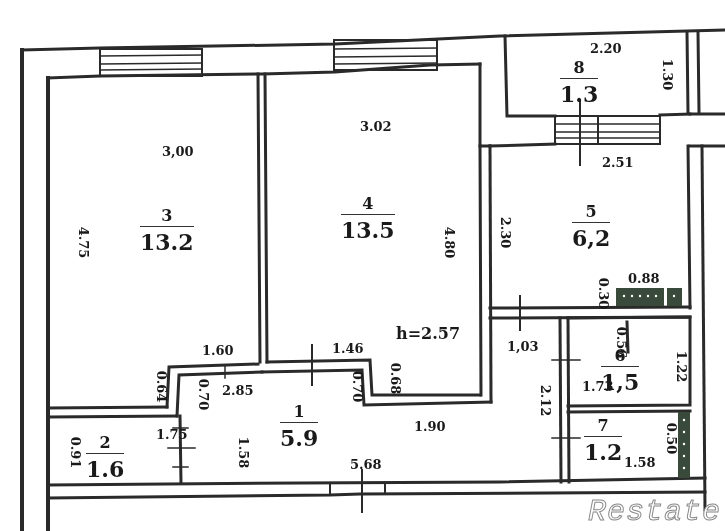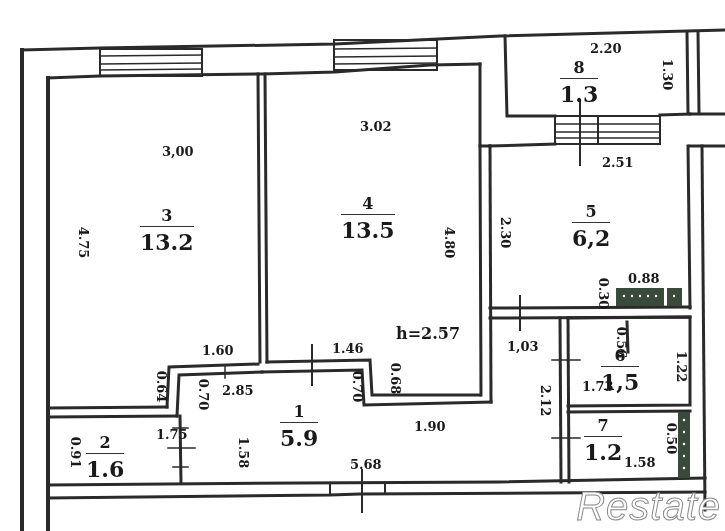--- a/index.html
+++ b/index.html
@@ -4,21 +4,21 @@
 <style>
   html, body { margin:0; padding:0; background:#ffffff; }
   body { width:725px; height:531px; position:relative; overflow:hidden; font-family:"DejaVu Serif", serif; }
   #plan { position:absolute; left:0; top:0; width:725px; height:531px; }
   .lbl { position:absolute; font-family:"DejaVu Serif", serif; font-weight:bold; color:#1a1a1a; white-space:nowrap; line-height:1; }
   .dim { font-size:13px; }
   .vert { transform-origin:center center; transform:rotate(90deg); }
   .room-label { position:absolute; text-align:center; }
   .room-label .num { display:block; font-size:16px; font-weight:bold; color:#1a1a1a; font-family:"DejaVu Serif", serif; border-bottom:1px solid #333; padding:0 6px 1px; }
   .room-label .area { display:block; font-size:22px; font-weight:bold; color:#1a1a1a; font-family:"DejaVu Serif", serif; padding-top:2px; }
-  .watermark { position:absolute; right:4px; bottom:2px; font-family:Liberation Sans, sans-serif; font-style:italic; font-size:40px; color:#ffffff; -webkit-text-stroke:1px #8a8a8a; letter-spacing:1px; }
+  .watermark { position:absolute; right:4px; bottom:2px; font-family:Liberation Mono, monospace; font-style:italic; font-size:30px; color:#ffffff; -webkit-text-stroke:1px #8a8a8a; letter-spacing:1px; }
 </style>
 </head>
 <body>
 
 <svg id="plan" viewBox="0 0 725 531" xmlns="http://www.w3.org/2000/svg">
   <g fill="none" stroke="#2a2a2a" stroke-linecap="square">
 
     <line x1="22" y1="50" x2="22" y2="531" stroke-width="4"></line>
     <line x1="48" y1="78" x2="48" y2="531" stroke-width="4"></line>
 

